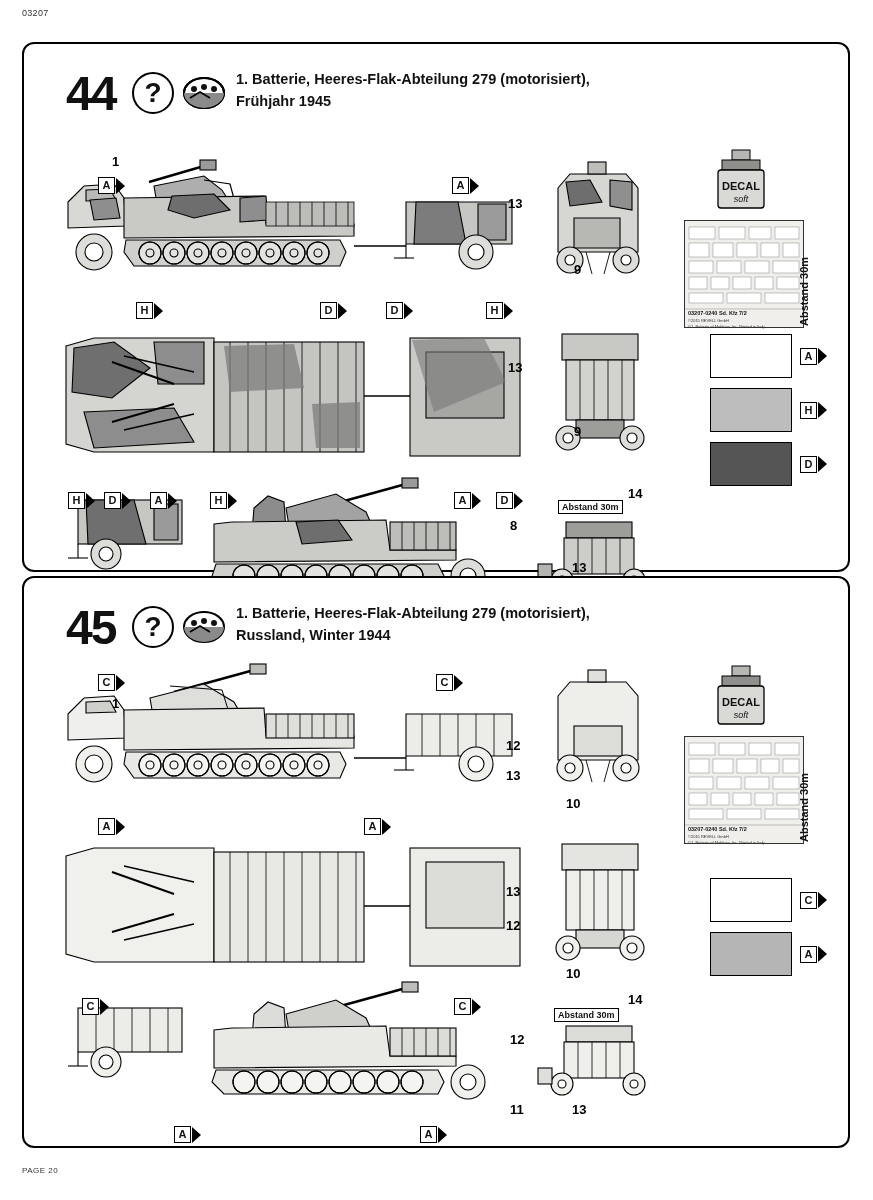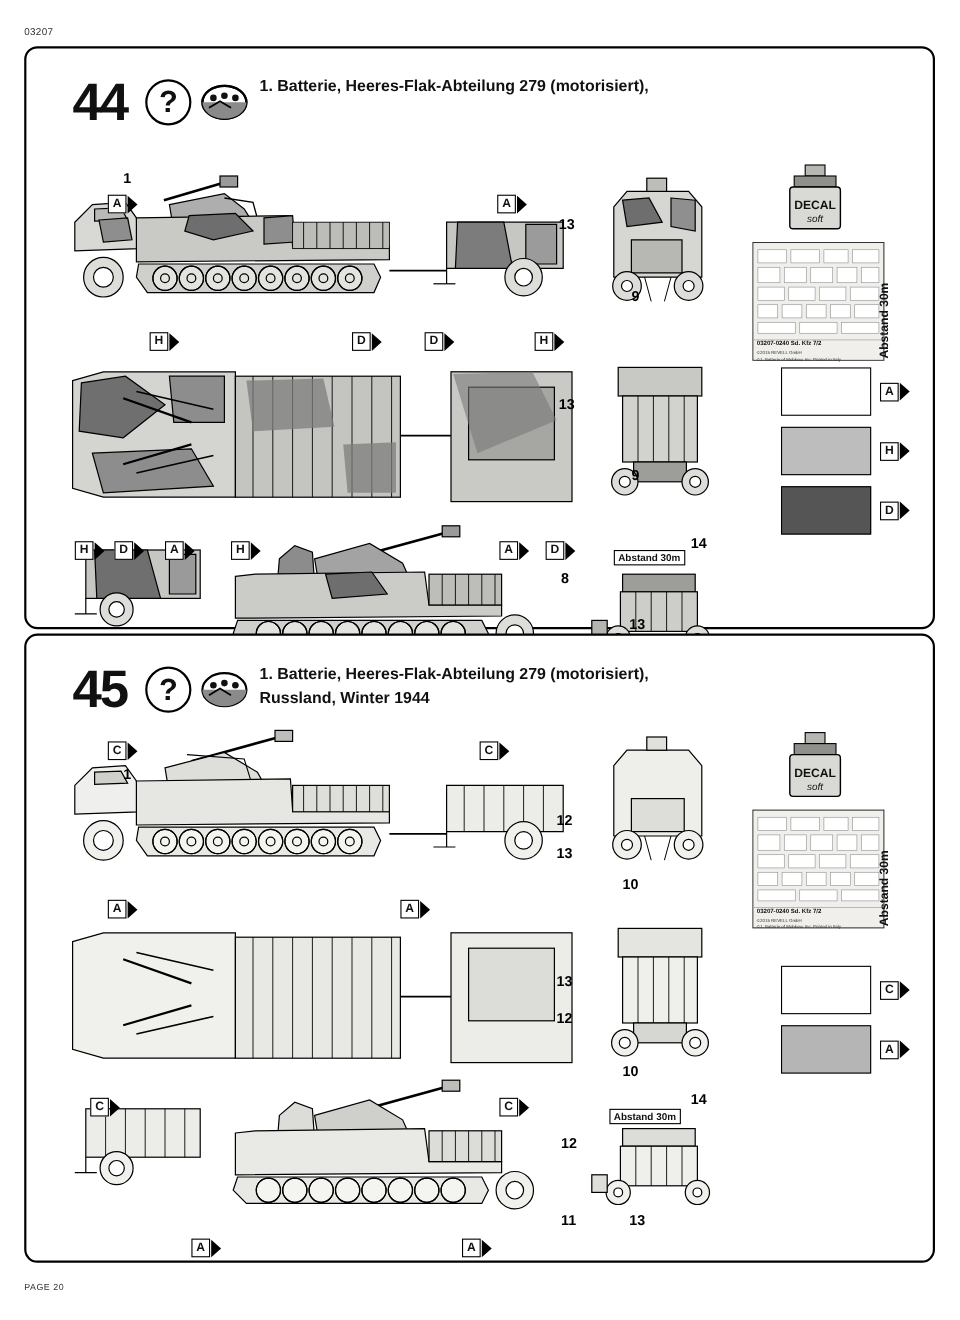--- a/index.html
+++ b/index.html
@@ -7,21 +7,21 @@
   body {
     width: 873px; height: 1200px;
     background: #ffffff;
     font-family: "Liberation Sans", sans-serif;
     color: #111;
     position: relative;
     overflow: hidden;
   }
   .page-code {
     position:absolute; left:22px; top:8px;
-    font-size:9px; color:#333; letter-spacing:0.3px;margin-top:16px;
+    font-size:9px; color:#333; letter-spacing:0.3px;
   }
   .page-footer {
     position:absolute; left:22px; top:1166px;
     font-size:8px; color:#333; letter-spacing:0.5px;
   }
 
   
   .panel {
     position:absolute;
     left:22px; width:828px;
@@ -130,20 +130,21 @@
         <ellipse cx="22" cy="21" rx="20" ry="15" fill="none" stroke="#000" stroke-width="2"></ellipse>
         <path d="M2 21 a20 15 0 0 0 40 0 z" fill="#8a8a8a"></path>
         <circle cx="12" cy="17" r="3" fill="#111"></circle>
         <circle cx="22" cy="15" r="3" fill="#111"></circle>
         <circle cx="32" cy="17" r="3" fill="#111"></circle>
         <path d="M8 26 l10 -6 l10 6" fill="none" stroke="#000" stroke-width="1.6"></path>
       </svg>
     </div>
     <div class="title-block">
       <div>1. Batterie, Heeres-Flak-Abteilung 279 (motorisiert),</div>
+      <div>Frühjahr 1945</div>
     </div>
   </div>
 
   <div class="art" style="left:30px; top:96px;">
     <svg width="480" height="170" viewBox="0 0 480 170">
       <g stroke="#000" fill="none" stroke-width="1.1">
 
         <line x1="95" y1="42" x2="150" y2="26" stroke-width="2.4"></line>
         <rect x="146" y="20" width="16" height="10" fill="#9a9a9a"></rect>
 

